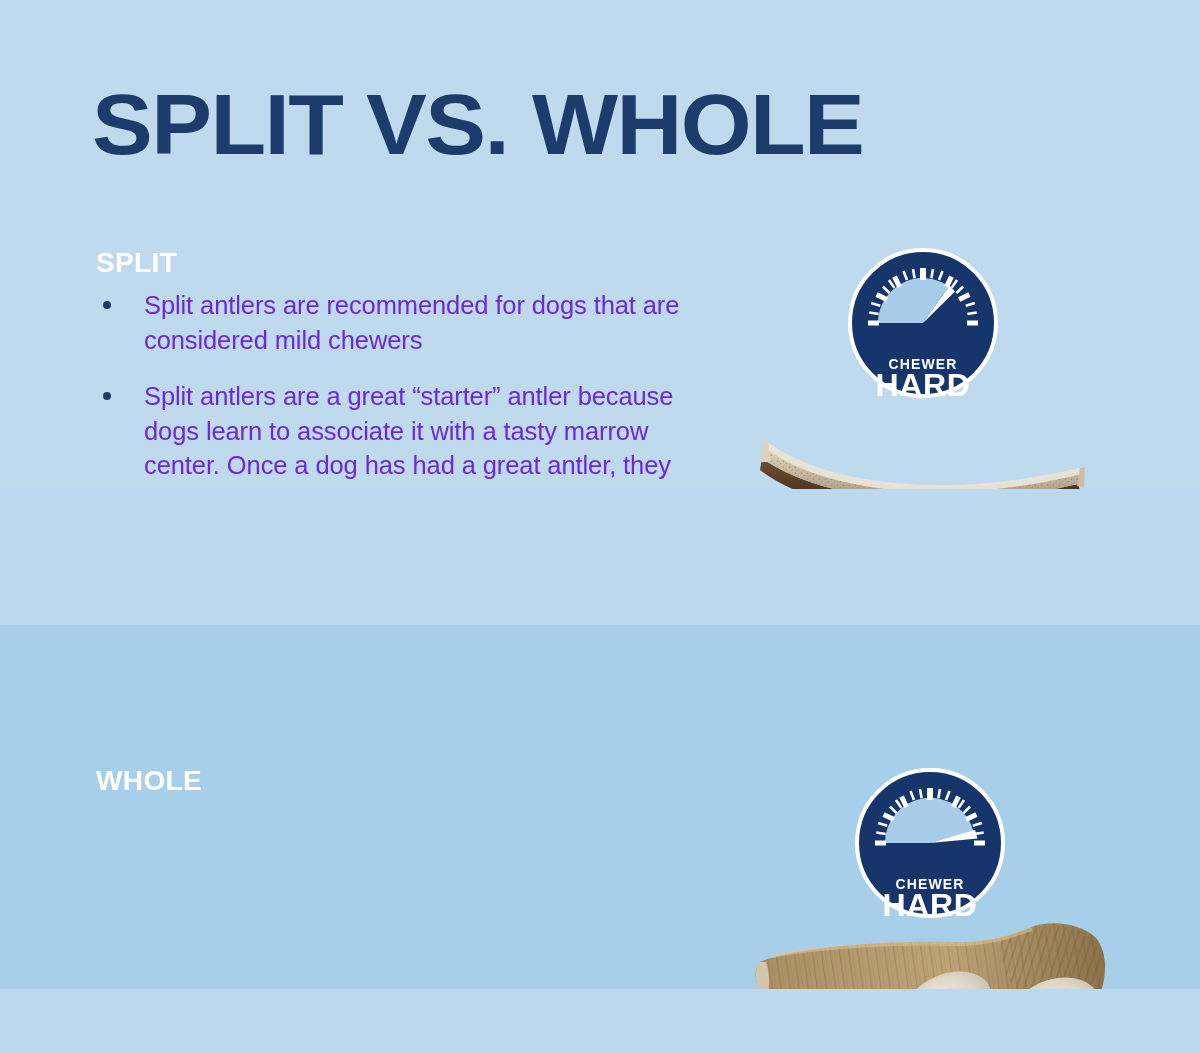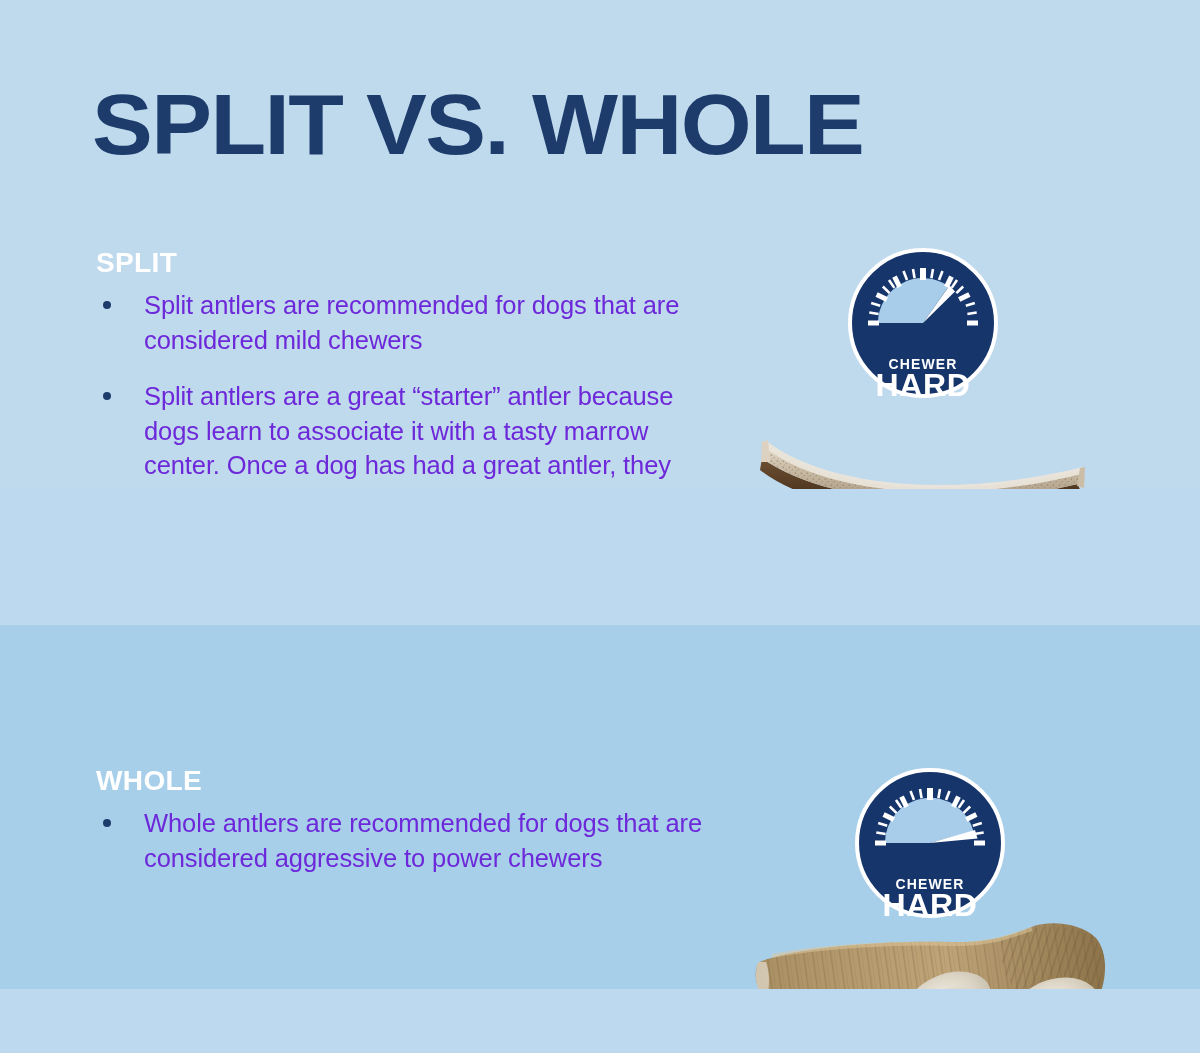--- a/index.html
+++ b/index.html
@@ -253,24 +253,20 @@
         <path d="M 328 50 L 333 49 L 332 70 L 325 68 Z" fill="#cbbda6"></path>
       </svg>
     </div>
   </div>
 
   <div class="section" id="section-whole">
 
     <div class="col-heading" id="heading-whole" style="top:141px;">WHOLE</div>
 
     <ul class="bullet-list" id="list-whole" style="top:181px;">
-      <li class="bullet-item">
-        <span class="bullet-marker"></span>
-        <span>Whole antlers are recommended for dogs that are considered aggressive to power chewers</span>
-      </li>
     </ul>
 
     <div class="badge" id="badge-power" style="top:143px;">
       <svg class="badge-svg" viewBox="0 0 142 142">
 
         <path d="M 71 71 L 26 71 A 45 45 0 0 1 114.5 59.3 Z" fill="#a8cdea"></path>
 
         <path d="M 71 71 L 116 58 L 118.5 66.5 Z" fill="#ffffff"></path>
         <g stroke="#ffffff" stroke-linecap="butt">
           <line x1="16" y1="71" x2="27" y2="71" stroke-width="5"></line>

